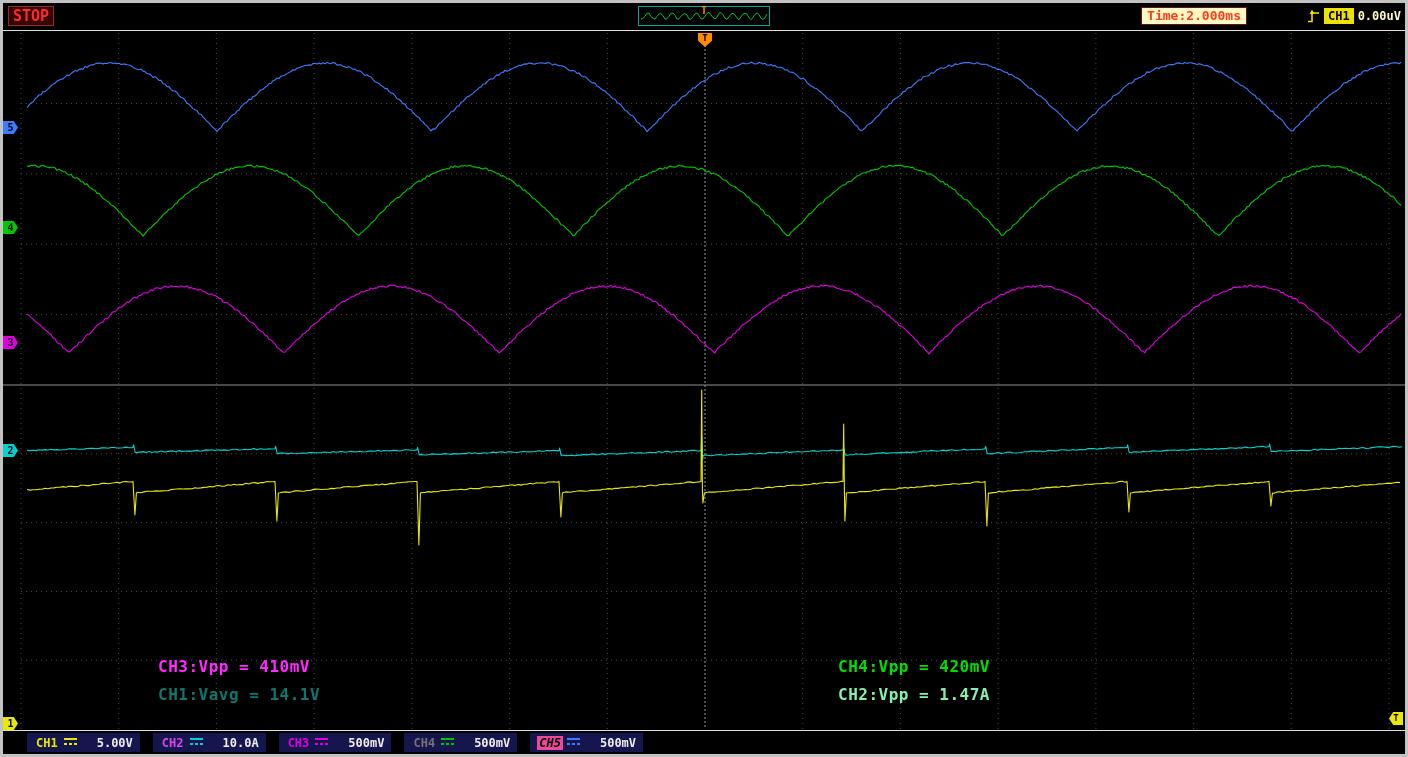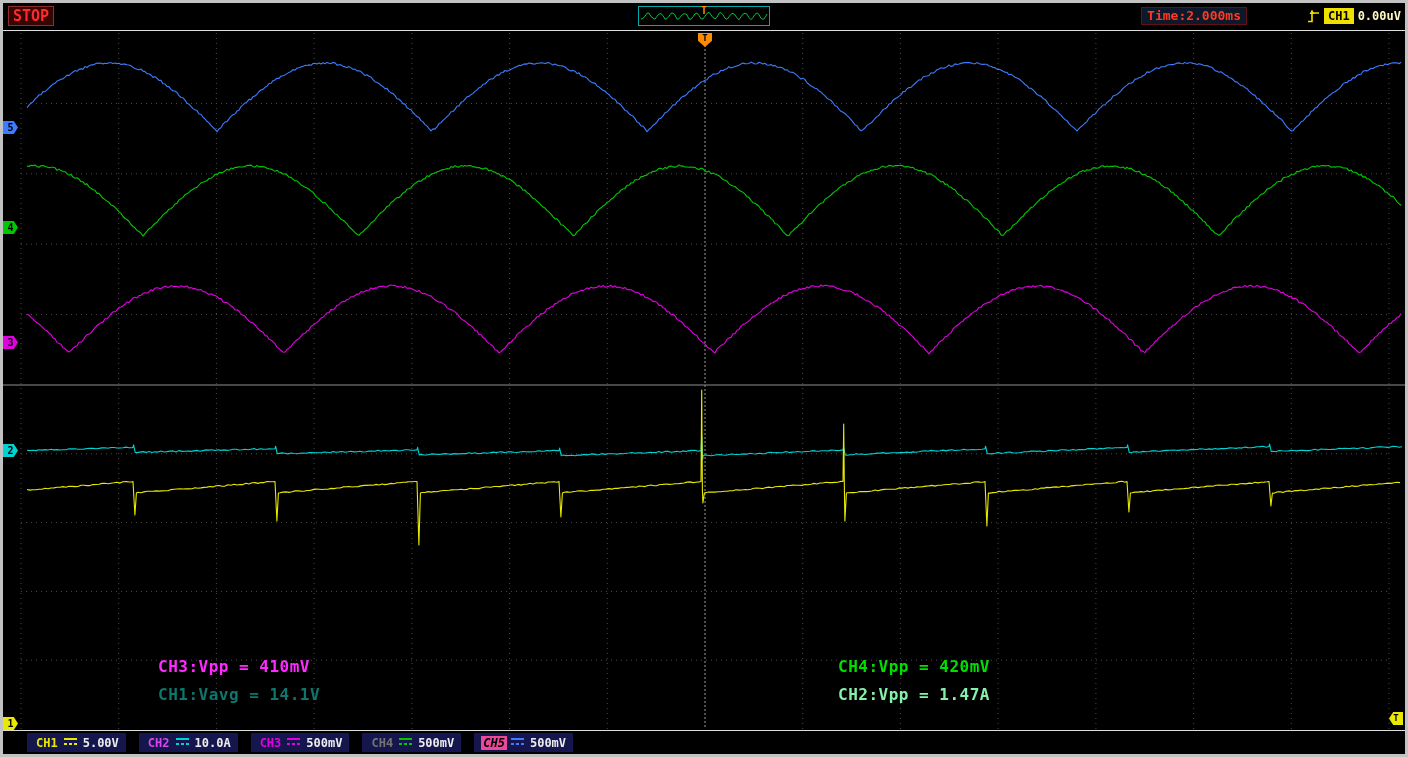--- a/index.html
+++ b/index.html
@@ -6,41 +6,41 @@
   .window{position:relative;width:1408px;height:757px;box-sizing:border-box;border:3px solid #c2c2c2;background:#000;
           font-family:"DejaVu Sans Mono","Liberation Mono",monospace;overflow:hidden;}
   .topbar{position:relative;height:27px;background:#000;border-bottom:1px solid #dedede;}
   .stop-btn{position:absolute;left:5px;top:3px;width:44px;height:18px;line-height:18px;text-align:center;
             background:#380505;border:1px solid #8a2e2e;font-weight:bold;font-size:15px;cursor:default;}
   .preview-box{position:absolute;left:50%;top:3px;transform:translateX(-50%);width:132px;height:20px;
                box-sizing:border-box;border:1px solid #00a8a8;background:#000;}
   .preview-box svg{display:block;}
   .preview-t{position:absolute;left:50%;top:-1px;transform:translateX(-50%);font-size:10px;font-weight:bold;line-height:10px;}
   .time-label{position:absolute;right:158px;top:4px;height:16px;line-height:16px;padding:0 5px;
-              background:#0f172a;border:1px solid #611212;font-weight:bold;font-size:13px;}
+              background:#fef9c3;border:1px solid #611212;font-weight:bold;font-size:13px;}
   .trig-group{position:absolute;right:4px;top:3px;height:20px;display:flex;align-items:center;gap:4px;}
   .trig-ch-badge{color:#000;font-weight:bold;font-size:12px;line-height:14px;padding:1px 4px;}
   .trig-value{color:#fef9c3;font-size:12px;font-weight:bold;}
   .screen{position:relative;height:699px;background:#000;border-bottom:1px solid #dedede;}
   #scope-svg{position:absolute;left:0;top:0;}
   .annotation{position:absolute;font-size:16px;font-weight:bold;white-space:pre;letter-spacing:0.5px;margin-top:34px;}
   .ch-marker{position:absolute;left:0;width:15px;height:13px;color:#000;font-size:10px;font-weight:bold;
              line-height:13px;text-align:center;clip-path:polygon(0 0,72% 0,100% 50%,72% 100%,0 100%);}
   .trig-top-marker{position:absolute;top:2px;width:14px;height:14px;color:#000;font-size:9px;font-weight:bold;
                    line-height:11px;text-align:center;clip-path:polygon(0 0,100% 0,100% 55%,50% 100%,0 55%);}
   .trig-level-marker{position:absolute;right:2px;width:14px;height:13px;color:#000;font-size:9px;font-weight:bold;
                      line-height:13px;text-align:center;clip-path:polygon(0 50%,30% 0,100% 0,100% 100%,30% 100%);}
   .bottombar{height:23px;background:#000;display:flex;align-items:center;padding-left:24px;gap:13px;}
   .ch-box{display:flex;align-items:center;height:19px;background:#16164e;padding:0 7px;font-size:12px;font-weight:bold;cursor:default;}
   .ch-name{padding:0 2px;}
   .dc-icon{display:inline-block;width:13px;height:9px;position:relative;margin:0 4px;}
   .dc-icon::before{content:"";position:absolute;left:0;right:0;top:0;height:2px;background:currentColor;}
   .dc-icon::after{content:"";position:absolute;left:0;right:0;top:5px;height:2px;
                   background:repeating-linear-gradient(90deg,currentColor 0 3px,transparent 3px 5px);}
-  .ch-value{color:#ededed;margin-left:2px;}
+  .ch-value{color:#ededed;margin-left:16px;}
 </style>
 </head>
 <body>
 
 <div class="window">
 
   <div class="topbar">
     <div class="stop-btn" style="color: rgb(255, 42, 42);">STOP</div>
 
     <div class="preview-box">

